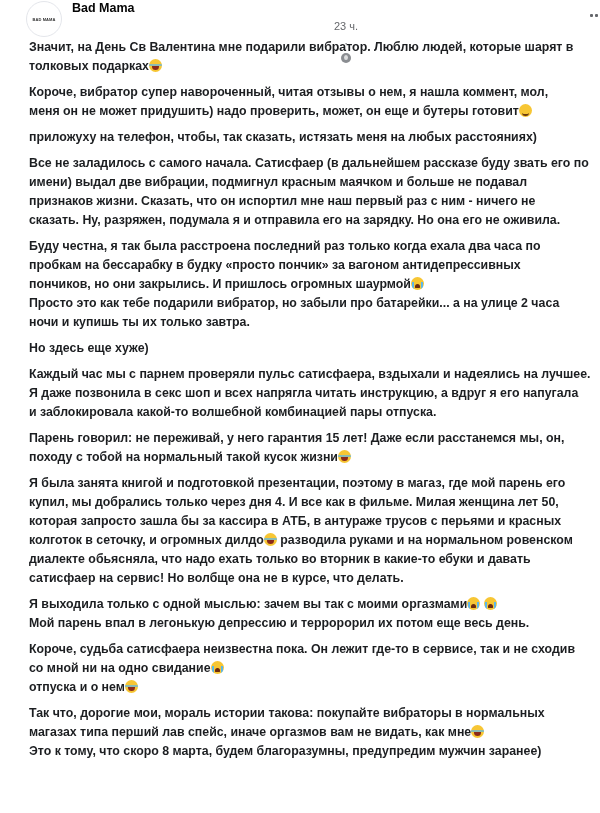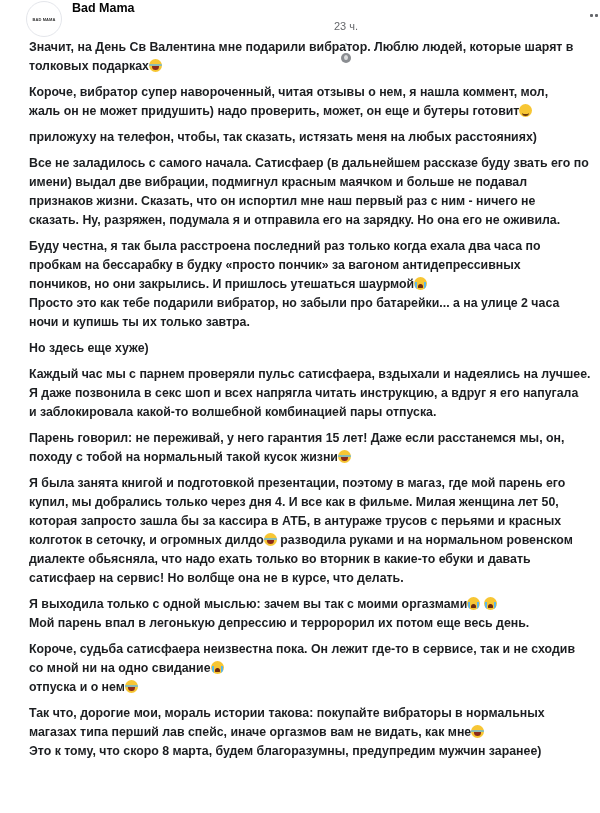--- a/index.html
+++ b/index.html
@@ -188,38 +188,38 @@
 
   <div class="post-body" id="post-body">
 
     <div class="paragraph">
       <span class="line">Значит, на День Св Валентина мне подарили вибратор. Люблю людей, которые шарят в</span>
       <span class="line"><span>толковых подарках</span><span class="emoji laugh"></span></span>
     </div>
 
     <div class="paragraph">
       <span class="line">Короче, вибратор супер навороченный, читая отзывы о нем, я нашла коммент, мол,</span>
-      <span class="line"><span>жаль он не может придушить) надо проверить, может, он еще и бутеры готовит</span><span class="emoji smile"></span></span>
+      <span class="line"><span>меня он не может придушить) надо проверить, может, он еще и бутеры готовит</span><span class="emoji smile"></span></span>
     </div>
 
     <div class="paragraph">
       <span class="line">приложуху на телефон, чтобы, так сказать, истязать меня на любых расстояниях)</span>
     </div>
 
     <div class="paragraph">
       <span class="line">Все не заладилось с самого начала. Сатисфаер (в дальнейшем рассказе буду звать его по</span>
       <span class="line">имени) выдал две вибрации, подмигнул красным маячком и больше не подавал</span>
       <span class="line">признаков жизни. Сказать, что он испортил мне наш первый раз с ним - ничего не</span>
       <span class="line">сказать. Ну, разряжен, подумала я и отправила его на зарядку. Но она его не оживила.</span>
     </div>
 
     <div class="paragraph">
       <span class="line">Буду честна, я так была расстроена последний раз только когда ехала два часа по</span>
       <span class="line">пробкам на бессарабку в будку «просто пончик» за вагоном антидепрессивных</span>
-      <span class="line"><span>пончиков, но они закрылись. И пришлось утешаться шаурмой</span><span class="emoji cry"></span></span>
+      <span class="line"><span>пончиков, но они закрылись. И пришлось огромных шаурмой</span><span class="emoji cry"></span></span>
       <span class="line">Просто это как тебе подарили вибратор, но забыли про батарейки... а на улице 2 часа</span>
       <span class="line">ночи и купишь ты их только завтра.</span>
     </div>
 
     <div class="paragraph">
       <span class="line">Но здесь еще хуже)</span>
     </div>
 
     <div class="paragraph">
       <span class="line">Каждый час мы с парнем проверяли пульс сатисфаера, вздыхали и надеялись на лучшее.</span>

